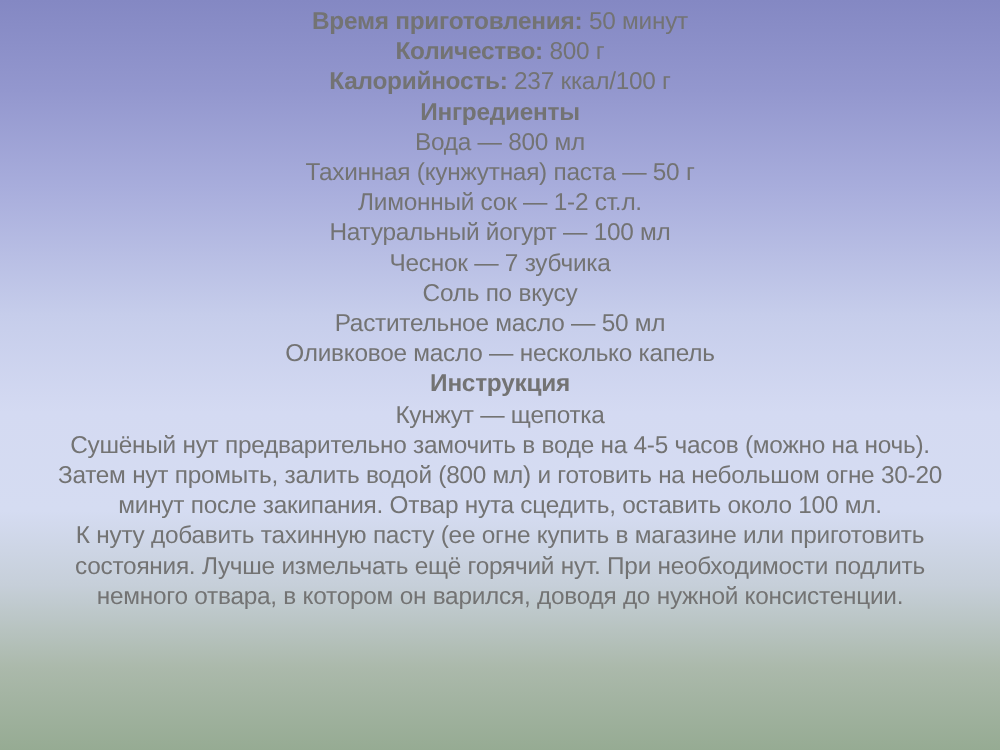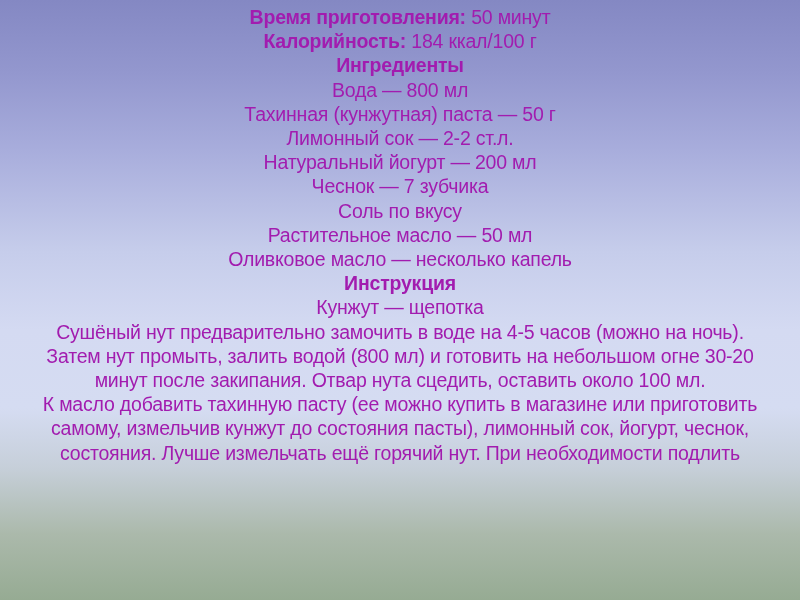--- a/index.html
+++ b/index.html
@@ -21,21 +21,21 @@
       #c6cfd9 78%,
       #abb9ab 89%,
       #96ab93 100%);
   }
   .slide {
     box-sizing: border-box;
     width: 800px;
     height: 600px;
     padding-top: 5px;
     text-align: center;
-    color: #a21caf;
+    color: #737373;
   }
   .line {
     font-size: 19.5px;
     line-height: 24.2px;
     white-space: nowrap;
     letter-spacing: -0.2px;
   }
   .heading {
     font-weight: bold;
   }
@@ -43,37 +43,38 @@
     font-weight: bold;
   }
 </style>
 </head>
 <body>
 
 <div class="slide">
 
   <div class="line"><span class="meta-label">Время приготовления:</span> <span>50 минут</span></div>
 
+  <div class="line"><span class="meta-label">Количество:</span> <span>800 г</span></div>
 
-  <div class="line"><span class="meta-label">Калорийность:</span> <span>184 ккал/100 г</span></div>
+  <div class="line"><span class="meta-label">Калорийность:</span> <span>237 ккал/100 г</span></div>
 
   <div class="line heading">Ингредиенты</div>
 
   <div class="line">Вода — 800 мл</div>
   <div class="line">Тахинная (кунжутная) паста — 50 г</div>
-  <div class="line">Лимонный сок — 2-2 ст.л.</div>
-  <div class="line">Натуральный йогурт — 200 мл</div>
+  <div class="line">Лимонный сок — 1-2 ст.л.</div>
+  <div class="line">Натуральный йогурт — 100 мл</div>
   <div class="line">Чеснок — 7 зубчика</div>
   <div class="line">Соль по вкусу</div>
   <div class="line">Растительное масло — 50 мл</div>
   <div class="line">Оливковое масло — несколько капель</div>
   <div class="line heading">Инструкция</div>
 
   <div class="line">Кунжут — щепотка</div>
 
   <div class="line">Сушёный нут предварительно замочить в воде на 4-5 часов (можно на ночь).</div>
   <div class="line">Затем нут промыть, залить водой (800 мл) и готовить на небольшом огне 30-20</div>
   <div class="line">минут после закипания. Отвар нута сцедить, оставить около 100 мл.</div>
-  <div class="line">К масло добавить тахинную пасту (ее можно купить в магазине или приготовить</div>
-  <div class="line">самому, измельчив кунжут до состояния пасты), лимонный сок, йогурт, чеснок,</div>
+  <div class="line">К нуту добавить тахинную пасту (ее огне купить в магазине или приготовить</div>
   <div class="line">состояния. Лучше измельчать ещё горячий нут. При необходимости подлить</div>
+  <div class="line">немного отвара, в котором он варился, доводя до нужной консистенции.</div>
 
 </div>
 
 </body></html>

